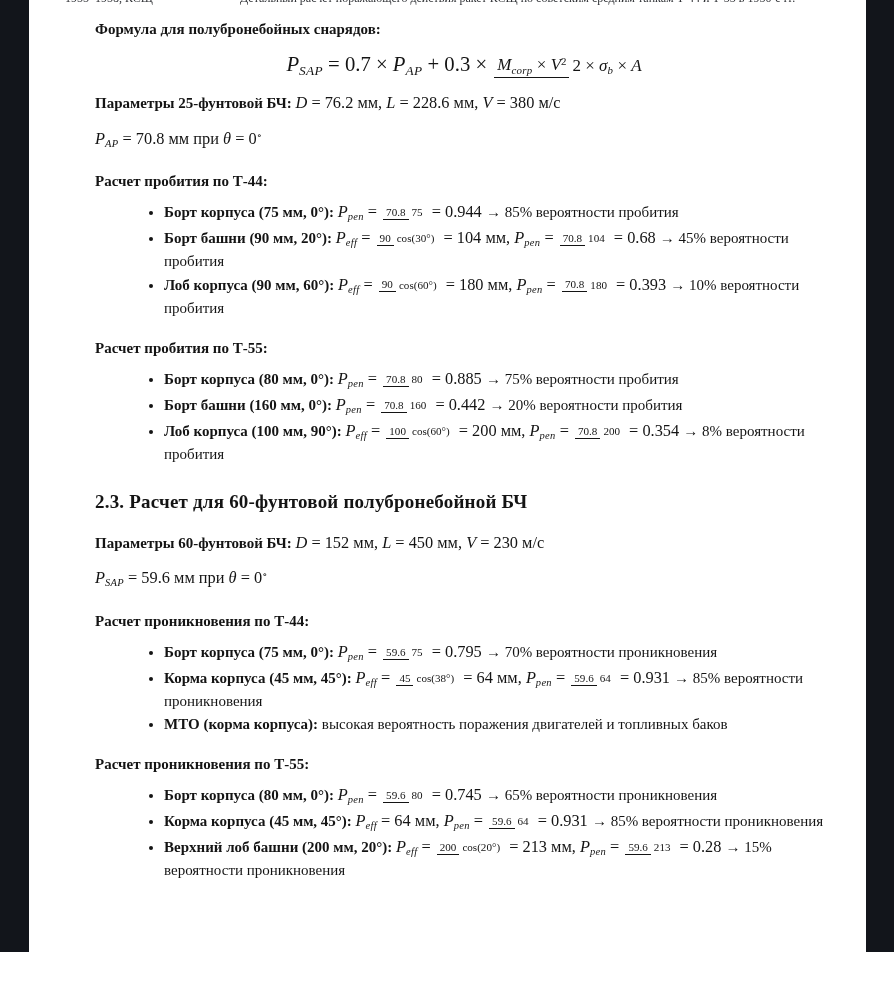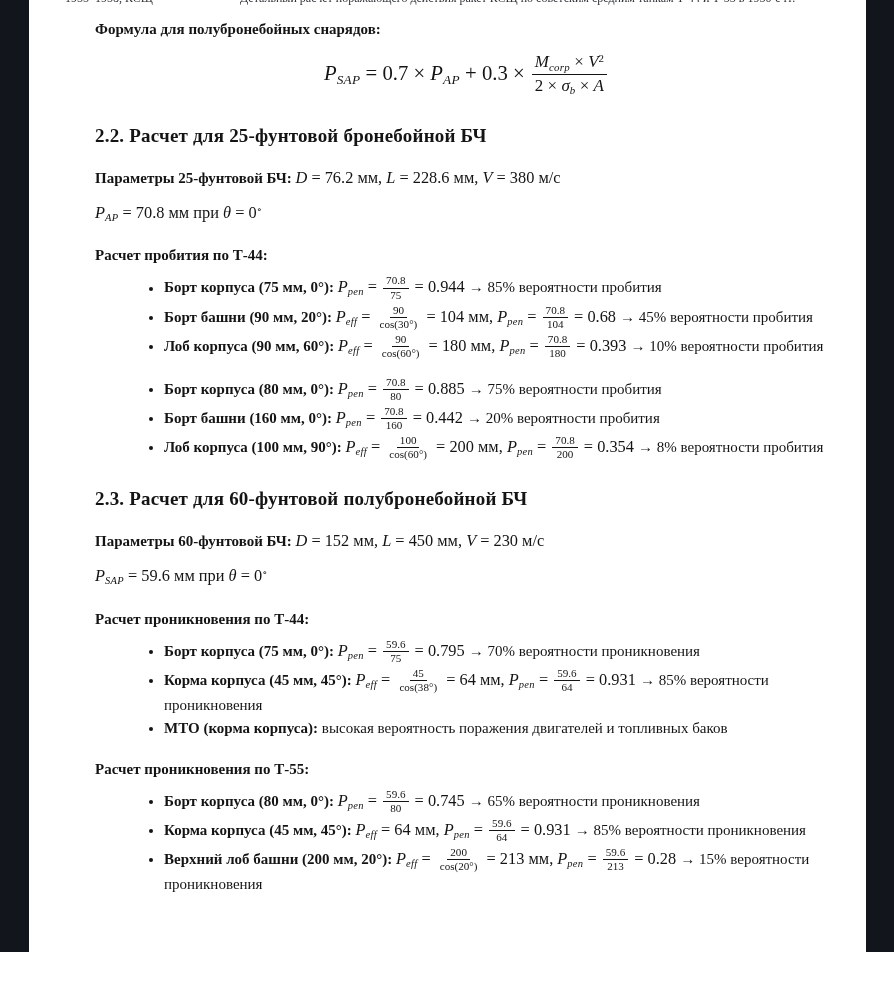--- a/index.html
+++ b/index.html
@@ -45,21 +45,21 @@
   
   .seg-b{font-weight:bold;}
   .seg-r{}
   .seg-m{font-size:1.09em;}
   .seg-i{font-style:italic;font-size:1.09em;}
   .seg-sub{font-style:italic;font-size:0.70em;vertical-align:-0.32em;letter-spacing:0.3px;}
   .seg-sup{font-size:0.70em;vertical-align:0.5em;}
 
   
   .frac{
-    display:inline-flex;flex-direction:column;align-items:center;
+    display:inline-flex;flex-direction:row;align-items:center;
     vertical-align:middle;text-align:center;
     font-size:0.74em;line-height:1.18;margin:0 2px;
     transform:translateY(-1px);
     justify-content:center;
   }
   .frac .num{border-bottom:1px solid #141414;padding:0 3px;}
   .frac .den{padding:0 3px;}
   .formula .frac{font-size:0.82em;line-height:1.3;}
 </style>
 </head>
@@ -71,21 +71,20 @@
     <div class="clipped-line">
       <span class="frag-left">1955–1958, КСЩ</span>
       <span class="frag-main">Детальный расчет поражающего действия ракет КСЩ по советским средним танкам Т-44 и Т-55 в 1950-е гг.</span>
     </div>
     <div id="blocks">
         <div class="para"><span class="seg-b">Формула для полубронебойных снарядов:</span></div>
         <div class="formula"><span class="seg-i">P</span><span class="seg-sub">SAP</span><span class="seg-m"> = 0.7 × </span><span class="seg-i">P</span><span class="seg-sub">AP</span><span class="seg-m"> + 0.3 × </span><span class="frac">
             <span class="num"><span class="seg-i">M</span><span class="seg-sub">corp</span><span class="seg-m"> × </span><span class="seg-i">V</span><span class="seg-sup">2</span></span>
             <span class="den"><span class="seg-m">2 × </span><span class="seg-i">σ</span><span class="seg-sub">b</span><span class="seg-m"> × </span><span class="seg-i">A</span></span>
           </span></div>
-        <div class="h2">2.2. Расчет для 25-фунтовой бронебойной БЧ</div>
         <div class="para"><span class="seg-b">Параметры 25-фунтовой БЧ: </span><span class="seg-i">D</span><span class="seg-m"> = 76.2 мм, </span><span class="seg-i">L</span><span class="seg-m"> = 228.6 мм, </span><span class="seg-i">V</span><span class="seg-m"> = 380 м/с</span></div>
         <div class="para"><span class="seg-i">P</span><span class="seg-sub">AP</span><span class="seg-m"> = 70.8 мм при </span><span class="seg-i">θ</span><span class="seg-m"> = 0</span><span class="seg-sup">∘</span></div>
         <div class="para bold-head"><span class="seg-b">Расчет пробития по Т-44:</span></div>
         <ul class="blist">
           <li><span class="seg-b">Борт корпуса (75 мм, 0°): </span><span class="seg-i">P</span><span class="seg-sub">pen</span><span class="seg-m"> = </span><span class="frac">
               <span class="num">70.8</span>
               <span class="den">75</span>
             </span><span class="seg-m"> = 0.944 </span><span class="seg-r">→ 85% вероятности пробития</span></li>
           <li><span class="seg-b">Борт башни (90 мм, 20°): </span><span class="seg-i">P</span><span class="seg-sub">eff</span><span class="seg-m"> = </span><span class="frac">
               <span class="num">90</span>
@@ -95,20 +94,21 @@
               <span class="den">104</span>
             </span><span class="seg-m"> = 0.68 </span><span class="seg-r">→ 45% вероятности пробития</span></li>
           <li><span class="seg-b">Лоб корпуса (90 мм, 60°): </span><span class="seg-i">P</span><span class="seg-sub">eff</span><span class="seg-m"> = </span><span class="frac">
               <span class="num">90</span>
               <span class="den">cos(60°)</span>
             </span><span class="seg-m"> = 180 мм, </span><span class="seg-i">P</span><span class="seg-sub">pen</span><span class="seg-m"> = </span><span class="frac">
               <span class="num">70.8</span>
               <span class="den">180</span>
             </span><span class="seg-m"> = 0.393 </span><span class="seg-r">→ 10% вероятности пробития</span></li>
         </ul>
+        <div class="para bold-head"><span class="seg-b">Расчет пробития по Т-55:</span></div>
         <ul class="blist">
           <li><span class="seg-b">Борт корпуса (80 мм, 0°): </span><span class="seg-i">P</span><span class="seg-sub">pen</span><span class="seg-m"> = </span><span class="frac">
               <span class="num">70.8</span>
               <span class="den">80</span>
             </span><span class="seg-m"> = 0.885 </span><span class="seg-r">→ 75% вероятности пробития</span></li>
           <li><span class="seg-b">Борт башни (160 мм, 0°): </span><span class="seg-i">P</span><span class="seg-sub">pen</span><span class="seg-m"> = </span><span class="frac">
               <span class="num">70.8</span>
               <span class="den">160</span>
             </span><span class="seg-m"> = 0.442 </span><span class="seg-r">→ 20% вероятности пробития</span></li>
           <li><span class="seg-b">Лоб корпуса (100 мм, 90°): </span><span class="seg-i">P</span><span class="seg-sub">eff</span><span class="seg-m"> = </span><span class="frac">

